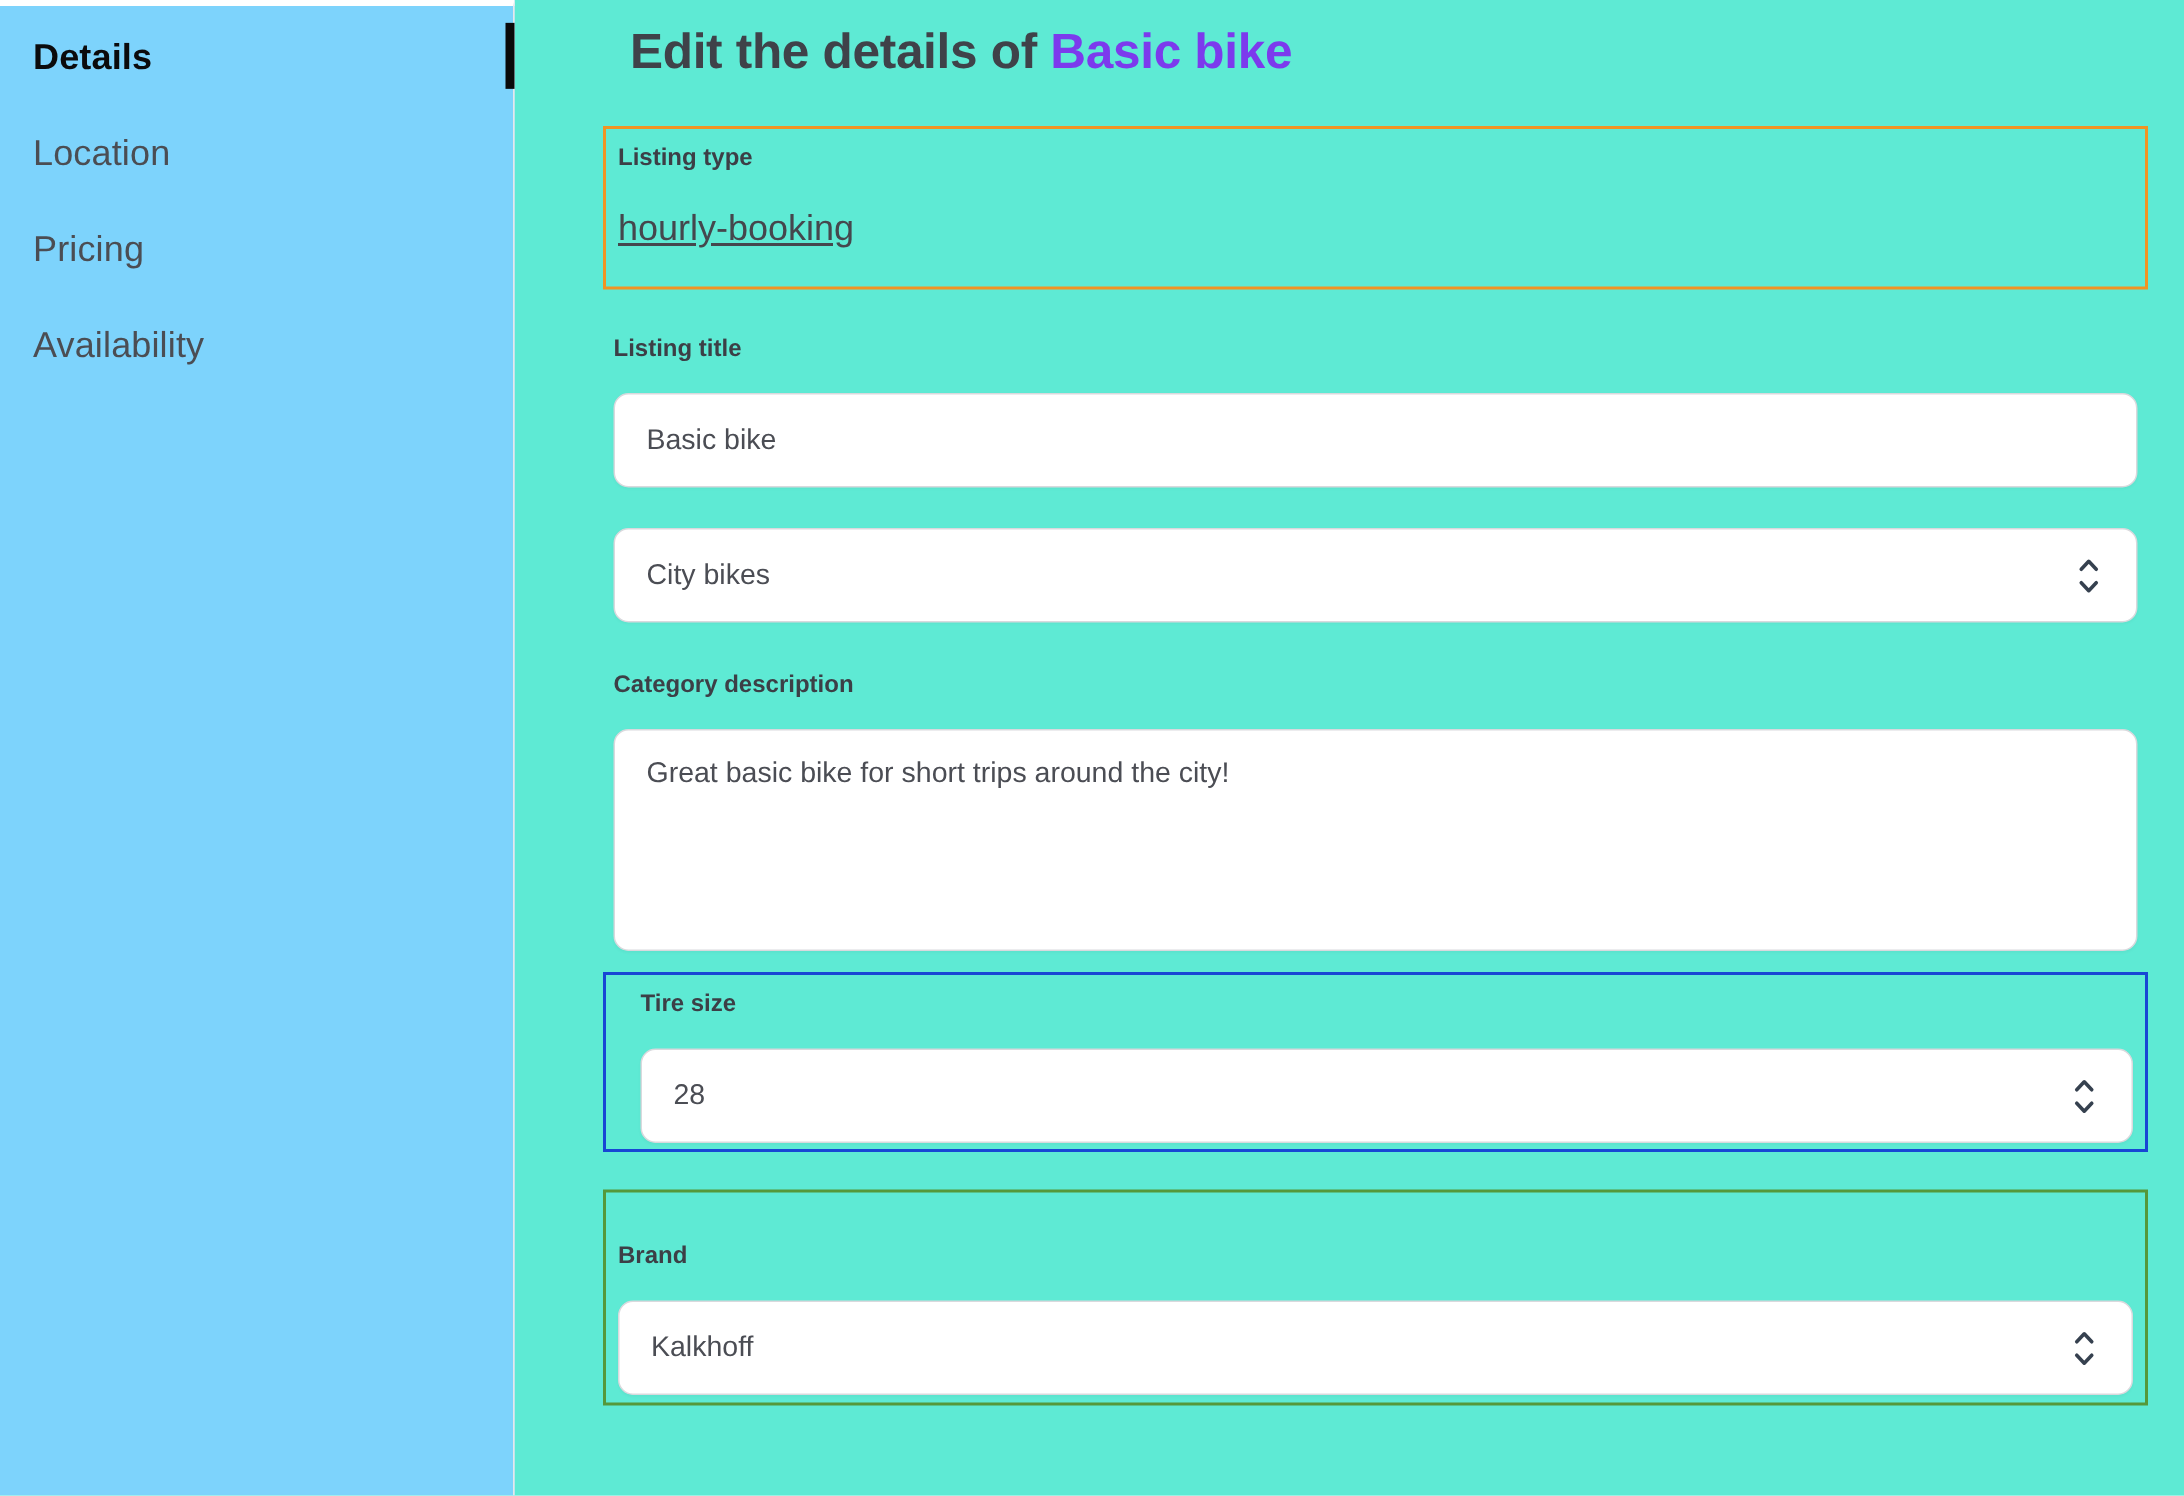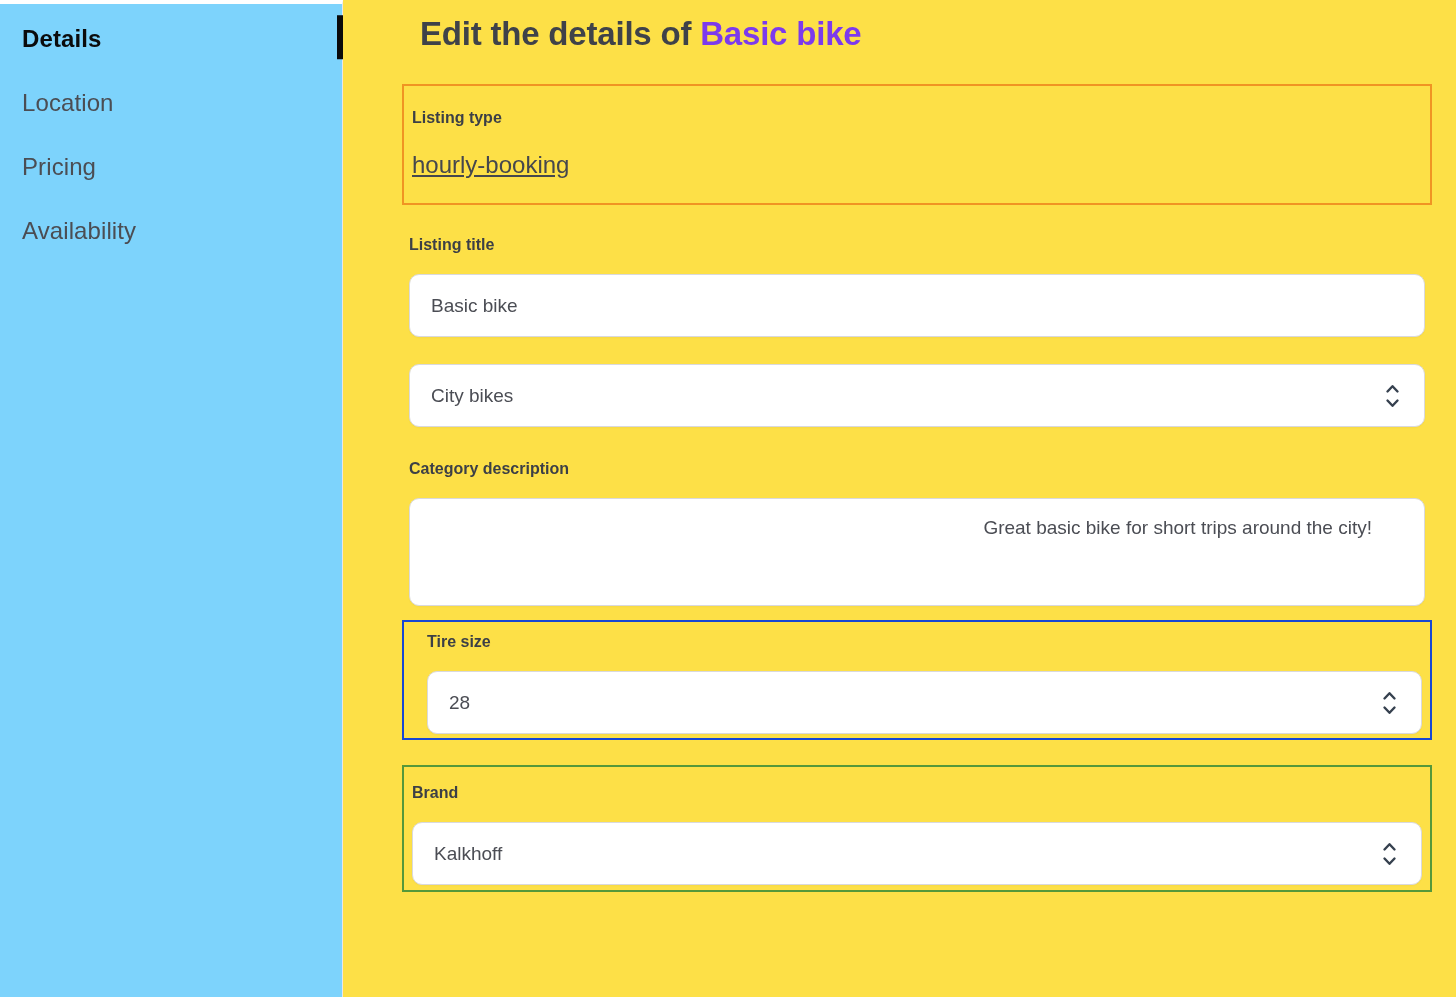--- a/index.html
+++ b/index.html
@@ -47,21 +47,21 @@
     top: 50%;
     transform: translateY(-54%);
     width: 6px;
     height: 44px;
     background: #0a0a0a;
   }
 
   
   .main {
     flex: 1;
-    background: #fde047;
+    background: #5eead4;
     padding: 14px 22px 0 59px;
   }
   h1.page-title {
     margin-left: 18px;
     font-size: 33px;
     line-height: 40px;
     font-weight: 700;
     color: #3f4249;
     letter-spacing: -0.2px;
   }
@@ -88,59 +88,58 @@
     display: flex;
     align-items: center;
     padding: 0 52px 0 21px;
     font-size: 19px;
     color: #4b4d54;
     font-family: "Liberation Sans", "DejaVu Sans", sans-serif;
     position: relative;
   }
   input.control { display: block; line-height: 61px; outline: none; }
   .textarea-control {
-    height: 108px;
+    height: 148px;
     align-items: flex-start;
     padding-top: 17px;
     resize: none;
     outline: none;
     line-height: 23px;
-    text-align: right;
   }
   .select-control { cursor: pointer; }
   .chevron {
     position: absolute;
     right: 23px;
     top: 50%;
     transform: translateY(-50%);
     width: 17px;
     height: 30px;
     display: flex;
     align-items: center;
     justify-content: center;
   }
 
   
   .outlined {
     border: 2px solid transparent;
     padding: 12px 8px 5px;
   }
-  #group-listing-type { margin-top: 30px; padding: 22px 8px 27px; }
+  #group-listing-type { margin-top: 30px; padding: 10px 8px 27px; }
   #group-listing-type .label { margin-bottom: 26px; }
   .static-value {
     font-size: 24px;
     line-height: 23px;
     color: #45474d;
     text-decoration: underline;
   }
   #group-listing-title { margin-top: 30px; }
   #group-category { margin-top: 27px; }
   #group-description { margin-top: 32px; }
   #group-tire-size { margin-top: 14px; padding: 10px 8px 4px; }
-  #group-brand { margin-top: 25px; padding: 16px 8px 5px; }
+  #group-brand { margin-top: 25px; padding: 33px 8px 5px; }
 </style>
 </head>
 <body>
 
 <div class="app">
 
   <nav class="sidebar">
     <div class="nav-item active">
       <span>Details</span>
       <span class="active-bar"></span>

